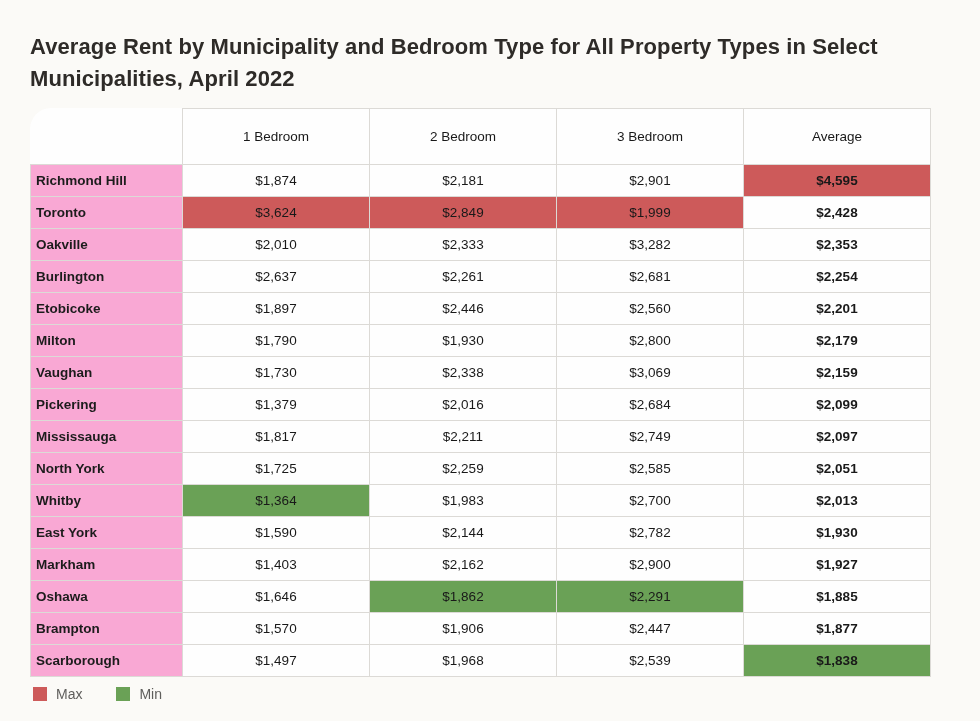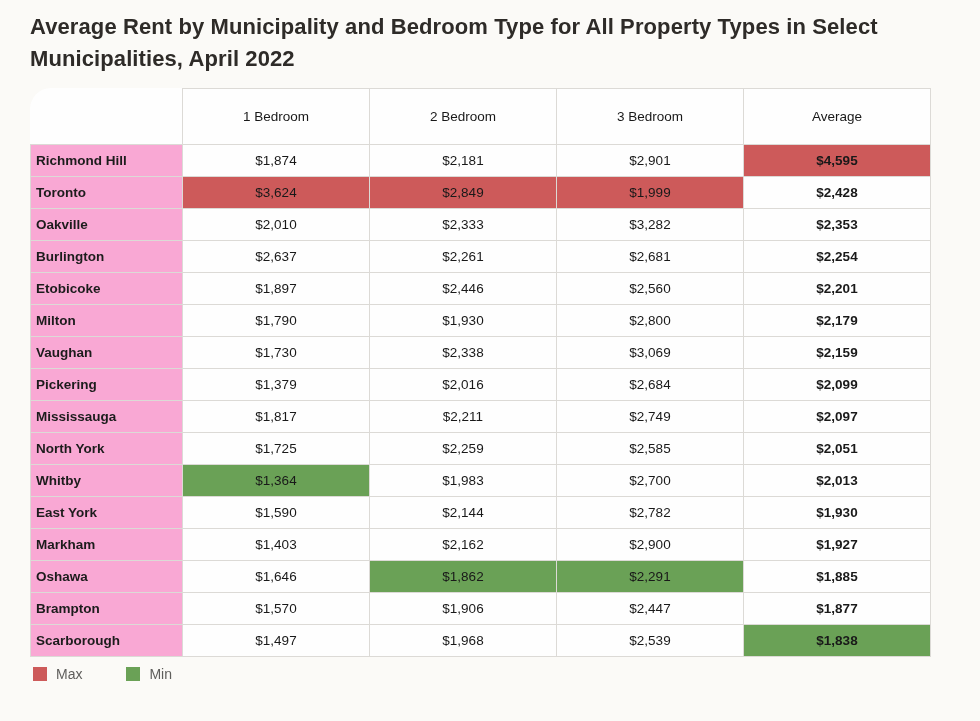--- a/index.html
+++ b/index.html
@@ -4,21 +4,21 @@
 <style>
   html, body {
     margin: 0;
     padding: 0;
     width: 980px;
     height: 721px;
     background: #fbfaf7;
     font-family: "Liberation Sans", sans-serif;
     overflow: hidden;
   }
-  .page { padding: 3px 50px 0 30px; }
+  .page { padding: 23px 50px 0 30px; }
 
   .chart-title {
     font-size: 22px;
     font-weight: 700;
     color: #2e2b28;
     line-height: 32px;
     margin: 8px 0 13px 0;
     max-width: 880px;
     letter-spacing: 0.1px;
   }
@@ -68,21 +68,21 @@
     vertical-align: middle;
     font-weight: 400;
   }
   tbody td.avg { font-weight: 700; }
   tbody td.hl-max { background: var(--max, #cd5a5a); }
   tbody td.hl-min { background: var(--min, #6aa156); }
 
   .legend {
     display: flex;
     align-items: flex-start;
-    gap: 44px;
+    gap: 34px;
     margin: 9px 0 0 3px;
   }
   .legend-item {
     display: flex;
     align-items: center;
     gap: 9px;
     cursor: default;
   }
   .legend-swatch {
     width: 14px;

